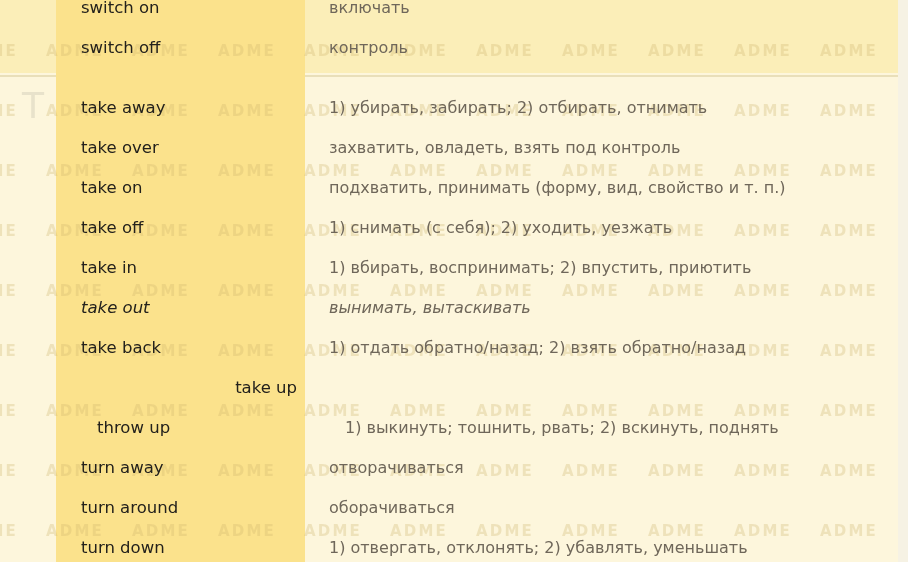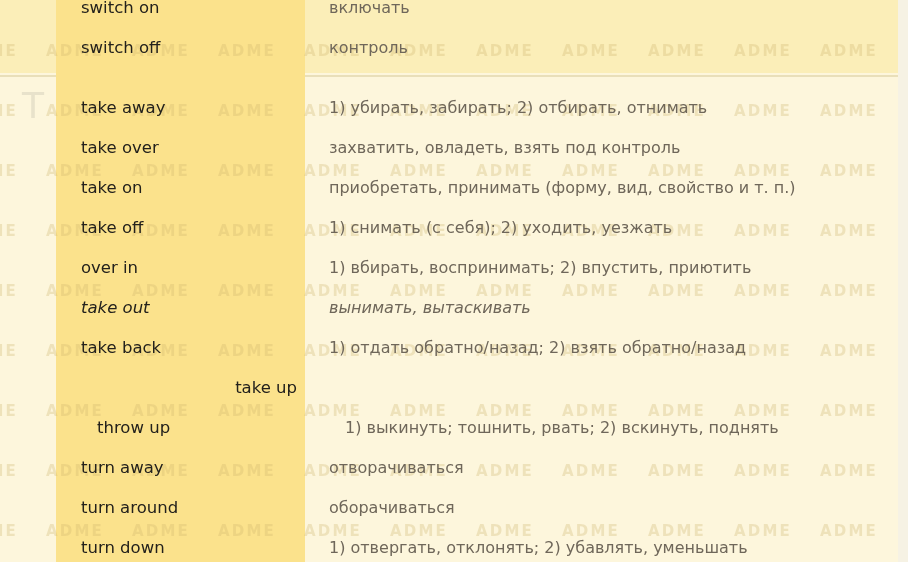--- a/index.html
+++ b/index.html
@@ -292,28 +292,28 @@
       <div class="row" style="top: 88px;">
         <div class="term">take away</div>
         <div class="def">1) убирать, забирать; 2) отбирать, отнимать</div>
       </div>
       <div class="row" style="top: 128px;">
         <div class="term">take over</div>
         <div class="def">захватить, овладеть, взять под контроль</div>
       </div>
       <div class="row" style="top: 168px;">
         <div class="term">take on</div>
-        <div class="def">приобретать, принимать (форму, вид, свойство и т. п.)</div>
+        <div class="def">подхватить, принимать (форму, вид, свойство и т. п.)</div>
       </div>
       <div class="row" style="top: 208px;">
         <div class="term">take off</div>
         <div class="def">1) снимать (с себя); 2) уходить, уезжать</div>
       </div>
       <div class="row" style="top: 248px;">
-        <div class="term">over in</div>
+        <div class="term">take in</div>
         <div class="def">1) вбирать, воспринимать; 2) впустить, приютить</div>
       </div>
       <div class="row" style="top: 288px; font-style: italic;">
         <div class="term">take out</div>
         <div class="def">вынимать, вытаскивать</div>
       </div>
       <div class="row" style="top: 328px;">
         <div class="term">take back</div>
         <div class="def">1) отдать обратно/назад; 2) взять обратно/назад</div>
       </div>

